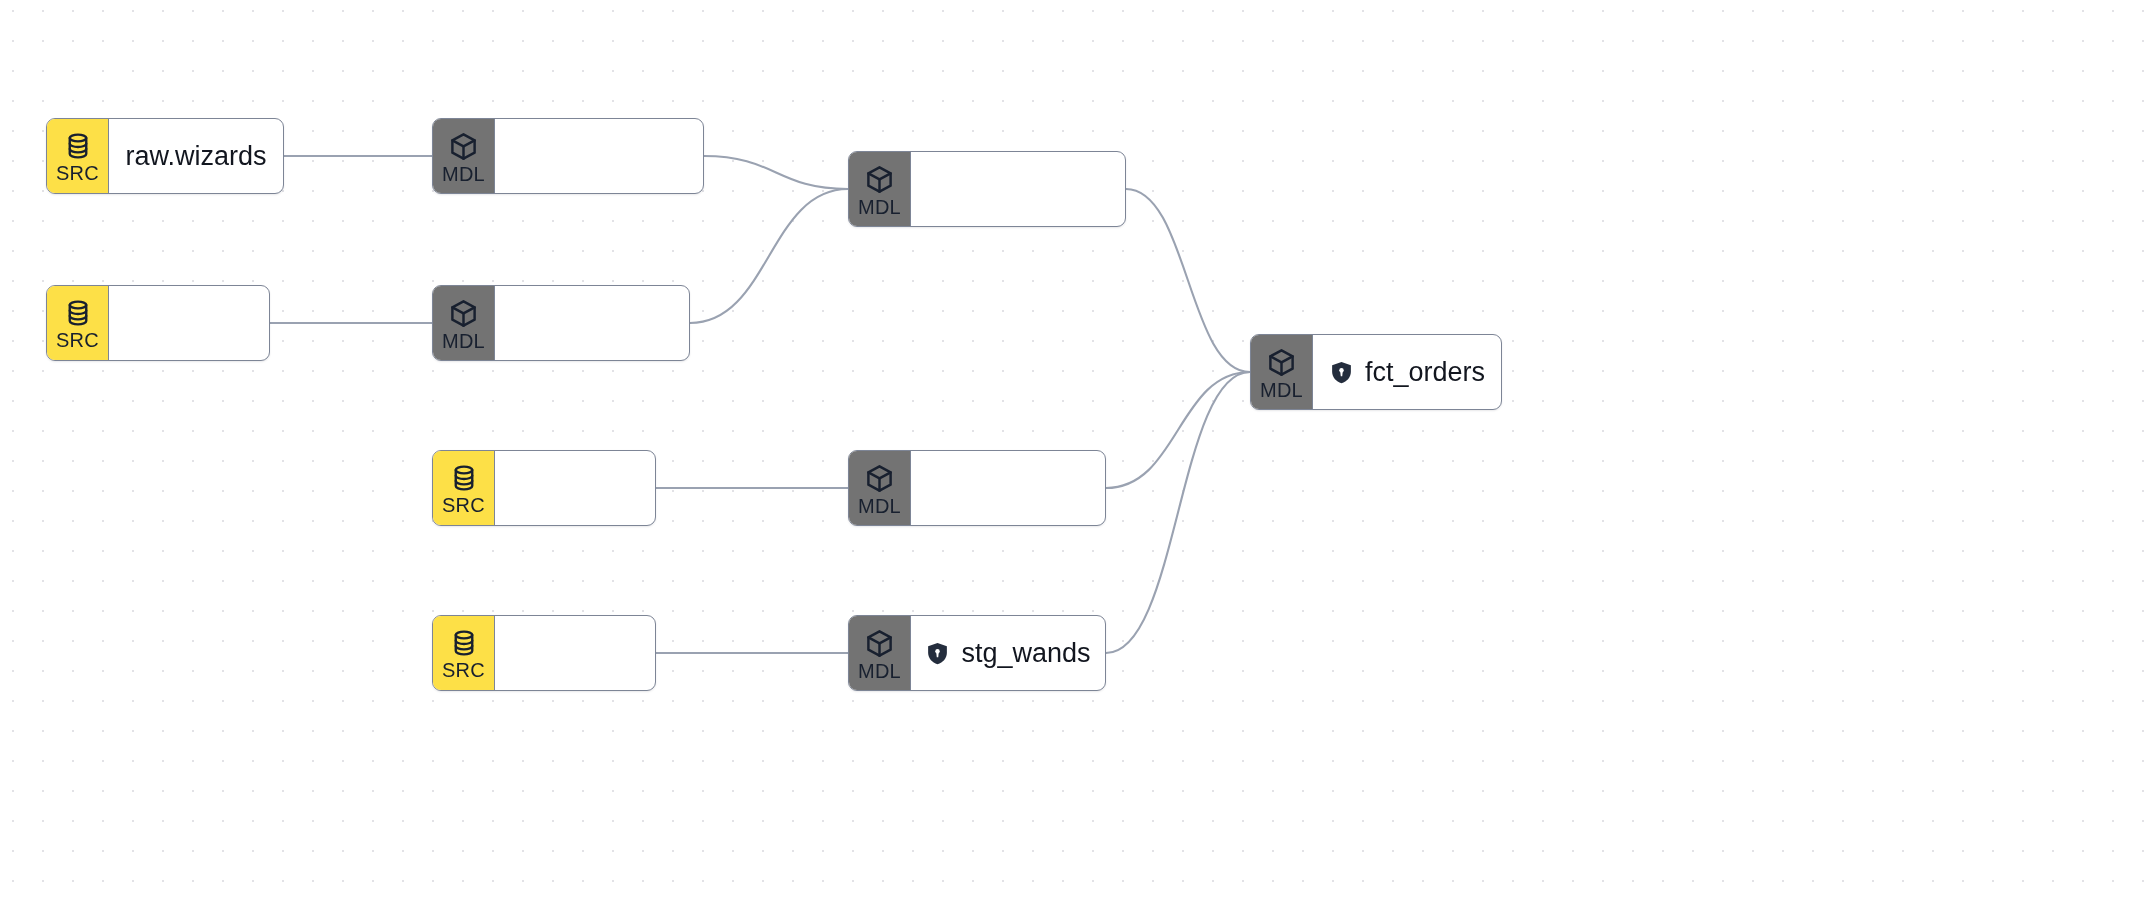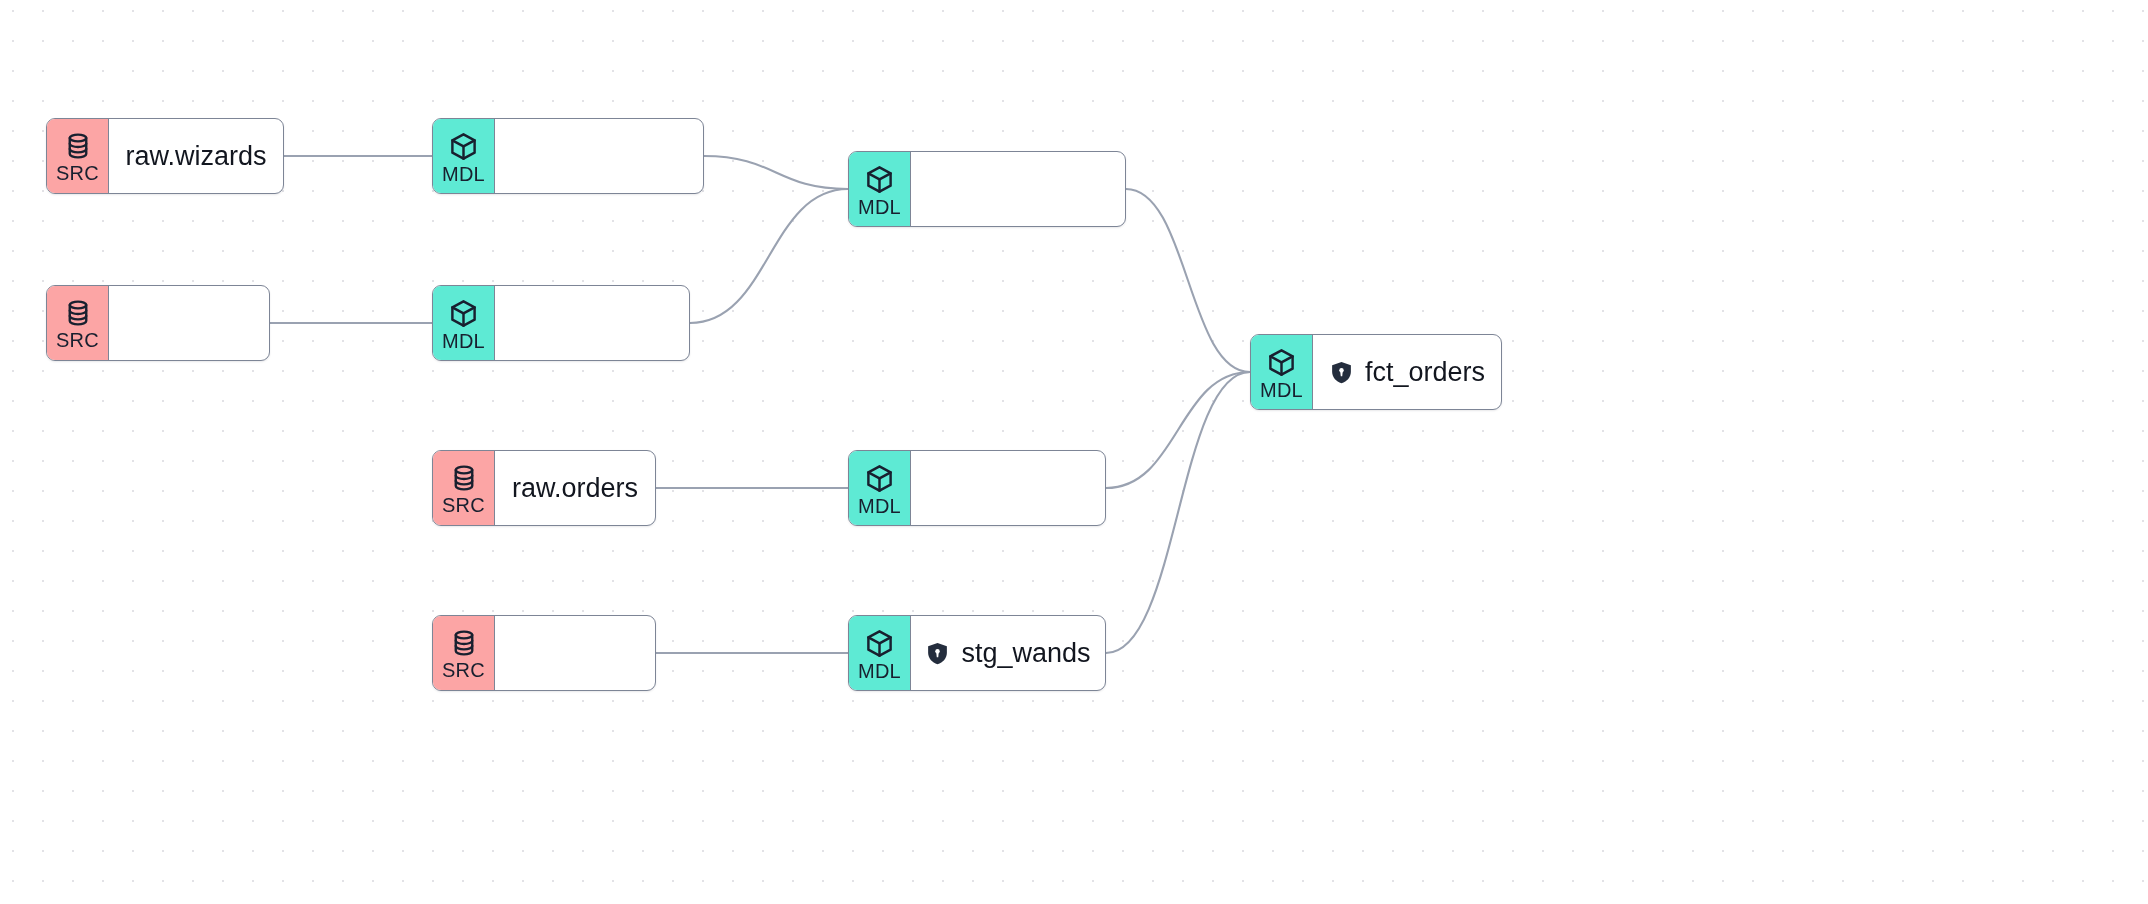--- a/index.html
+++ b/index.html
@@ -47,22 +47,22 @@
     display: flex;
     flex-direction: column;
     align-items: center;
     justify-content: center;
     gap: 2px;
     border-right: 1.6px solid #7d8596;
     box-sizing: border-box;
     padding-top: 2px;
   }
 
-  .node-badge.src { background: #fca5a5; }
-  .node-badge.mdl { background: #5eead4; }
+  .node-badge.src { background: #fde047; }
+  .node-badge.mdl { background: #737373; }
 
   .badge-icon {
     display: block;
     line-height: 0;
   }
 
   .badge-text {
     font-size: 20px;
     line-height: 1;
     color: #18202f;
@@ -139,23 +139,20 @@
       <div class="lineage-node" style="left: 432px; top: 450px; width: 224px; height: 76px;">
         <div class="node-badge src">
           <span class="badge-icon"><svg width="30" height="30" viewBox="0 0 24 24" fill="none" stroke="#18202f" stroke-width="1.9" stroke-linecap="round">
               <ellipse cx="12" cy="5.6" rx="6.6" ry="2.7"></ellipse>
               <path d="M5.4 5.6 V18.4 C5.4 19.9 8.4 21.1 12 21.1 C15.6 21.1 18.6 19.9 18.6 18.4 V5.6"></path>
               <path d="M5.4 10.1 C5.4 11.6 8.4 12.8 12 12.8 C15.6 12.8 18.6 11.6 18.6 10.1"></path>
               <path d="M5.4 14.4 C5.4 15.9 8.4 17.1 12 17.1 C15.6 17.1 18.6 15.9 18.6 14.4"></path>
             </svg></span>
           <span class="badge-text">SRC</span>
         </div>
-        <div class="node-body">
-          <span class="node-label">raw.orders</span>
-        </div>
       </div>
       <div class="lineage-node" style="left: 432px; top: 615px; width: 224px; height: 76px;">
         <div class="node-badge src">
           <span class="badge-icon"><svg width="30" height="30" viewBox="0 0 24 24" fill="none" stroke="#18202f" stroke-width="1.9" stroke-linecap="round">
               <ellipse cx="12" cy="5.6" rx="6.6" ry="2.7"></ellipse>
               <path d="M5.4 5.6 V18.4 C5.4 19.9 8.4 21.1 12 21.1 C15.6 21.1 18.6 19.9 18.6 18.4 V5.6"></path>
               <path d="M5.4 10.1 C5.4 11.6 8.4 12.8 12 12.8 C15.6 12.8 18.6 11.6 18.6 10.1"></path>
               <path d="M5.4 14.4 C5.4 15.9 8.4 17.1 12 17.1 C15.6 17.1 18.6 15.9 18.6 14.4"></path>
             </svg></span>
           <span class="badge-text">SRC</span>

